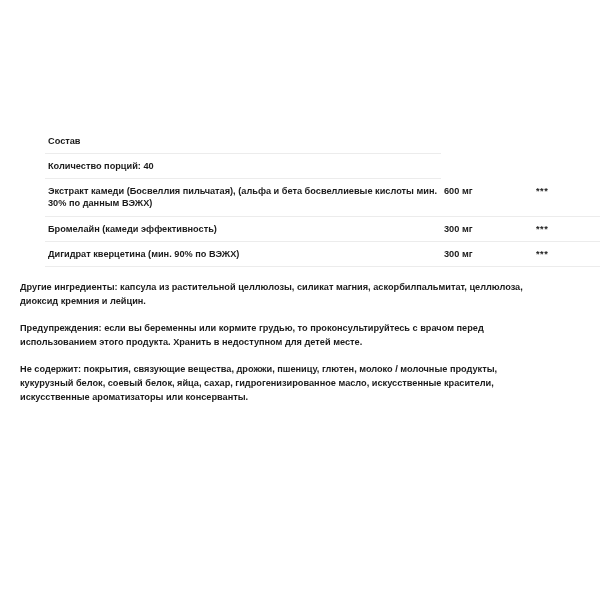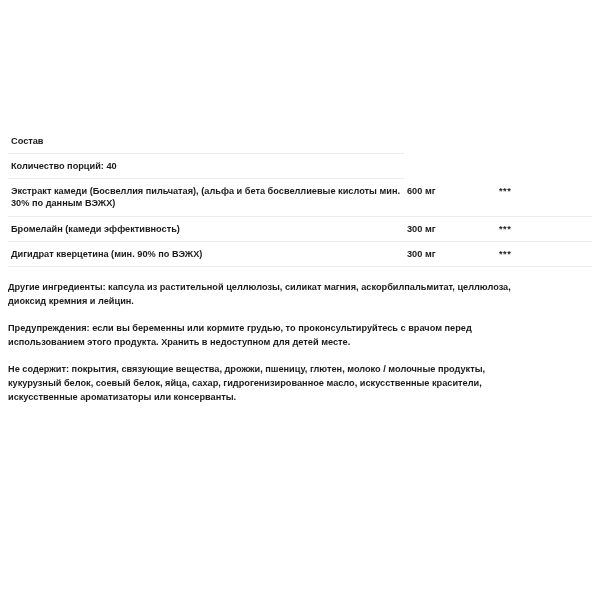--- a/index.html
+++ b/index.html
@@ -26,20 +26,21 @@
   }
 
   
   .top-spacer {
     height: 129px;
   }
 
   .facts-panel {
     padding: 0 8px;
     box-sizing: border-box;
+    margin-left: 37px;
   }
 
   table.facts {
     width: 584px;
     border-collapse: collapse;
     table-layout: fixed;
     font-size: 9.2px;
   }
 
   table.facts td {
@@ -70,21 +71,21 @@
 
   tr.ingredient td { border-bottom: 1px solid #ececec; }
 
   tr.footnote td {
     border-bottom: 1px solid #ececec;
     padding-top: 6px;
     padding-bottom: 7px;
   }
 
   .notes {
-    padding: 14px 8px 0 8px;
+    padding: 14px 8px 0 20px;
     box-sizing: border-box;
     width: 540px;
   }
   .note-para {
     font-size: 9.2px;
     line-height: 1.52;
     font-weight: bold;
     color: #1b1b1b;
     margin: 0 0 13px 0;
     max-width: 584px;

